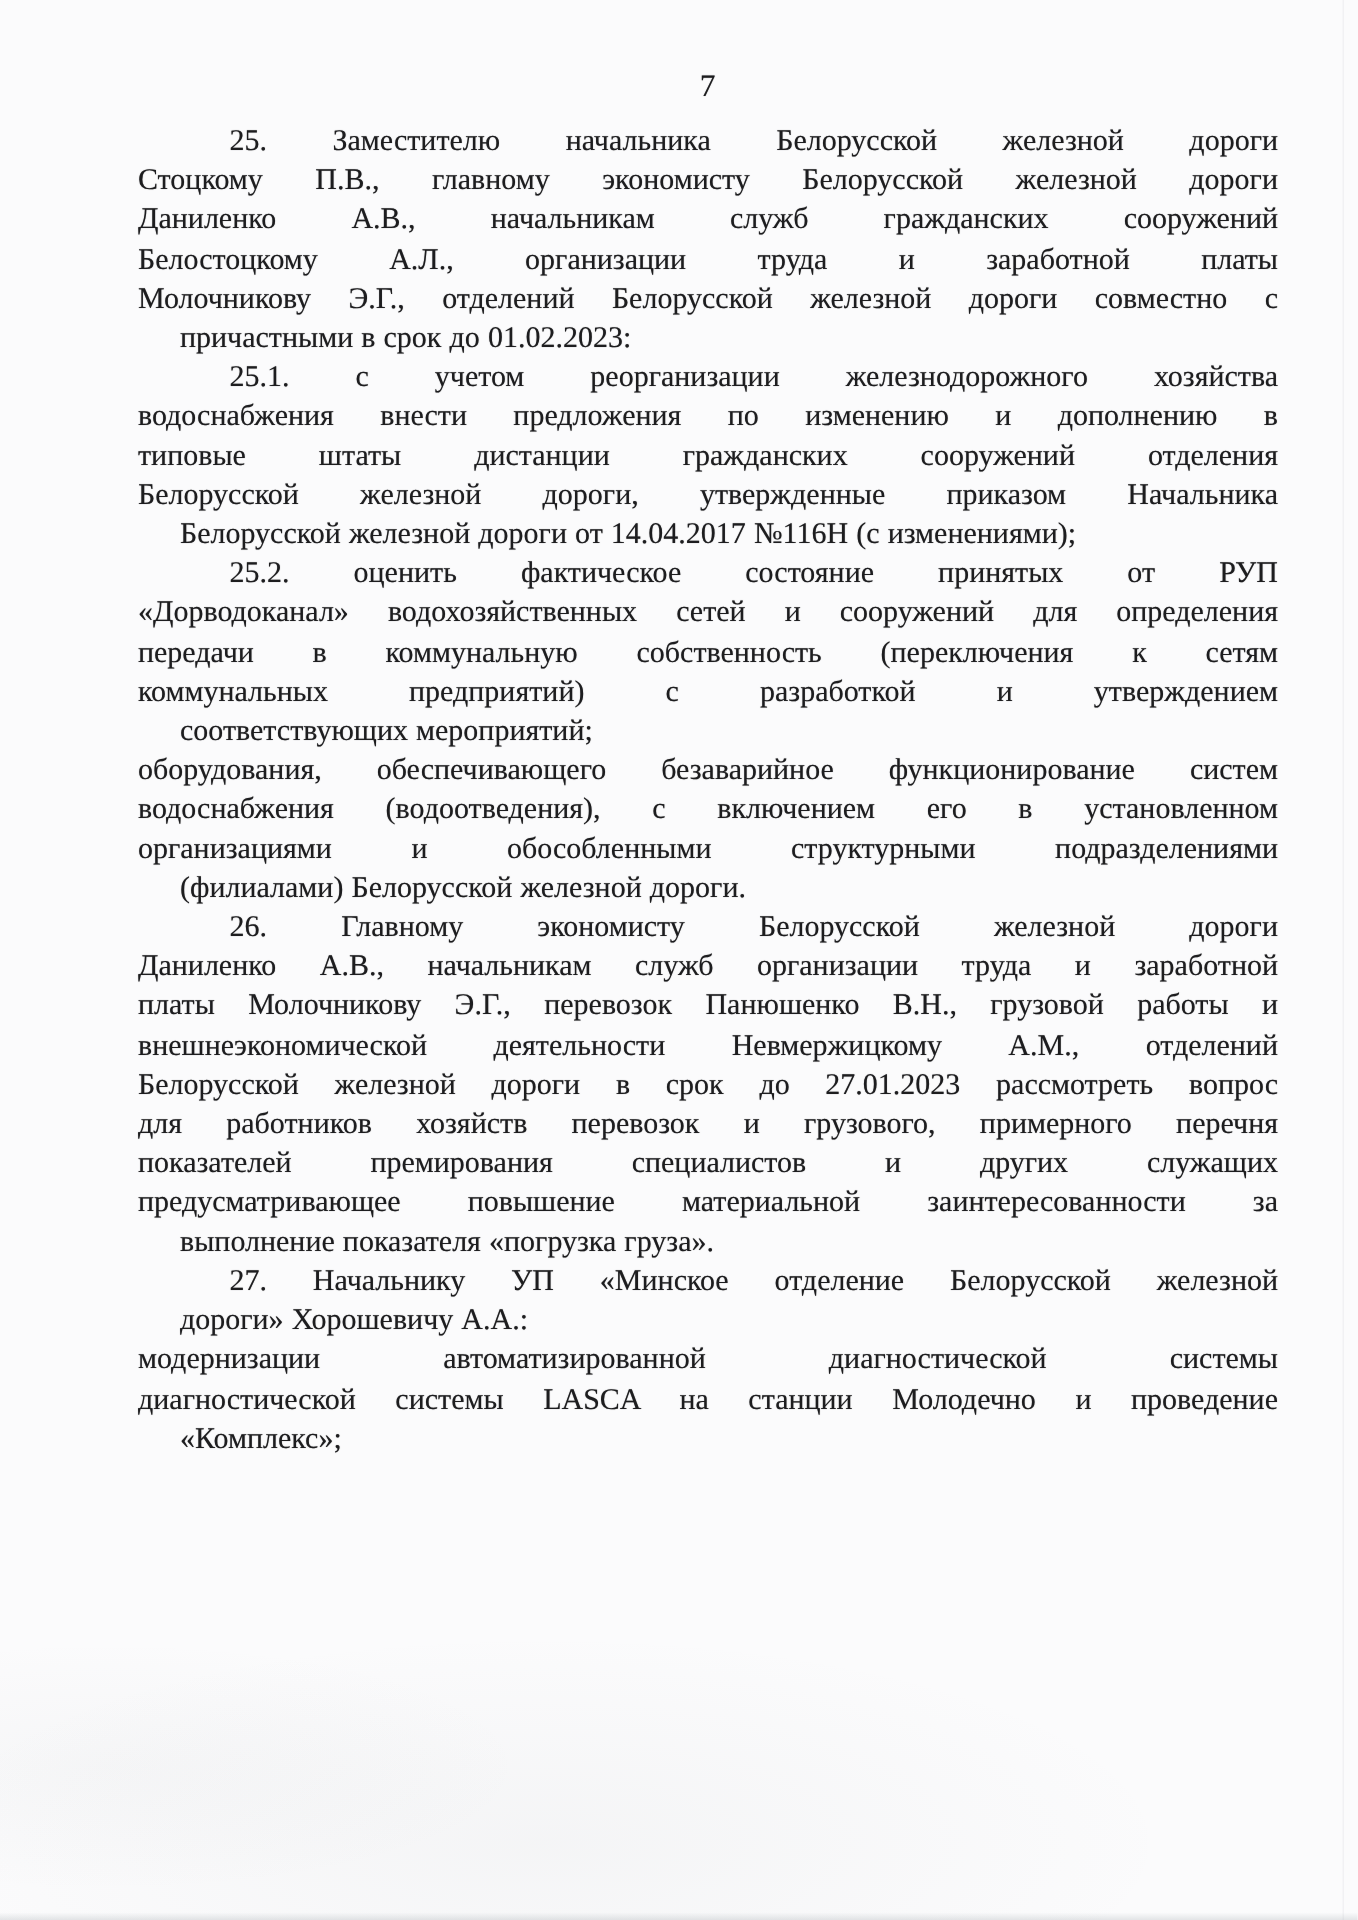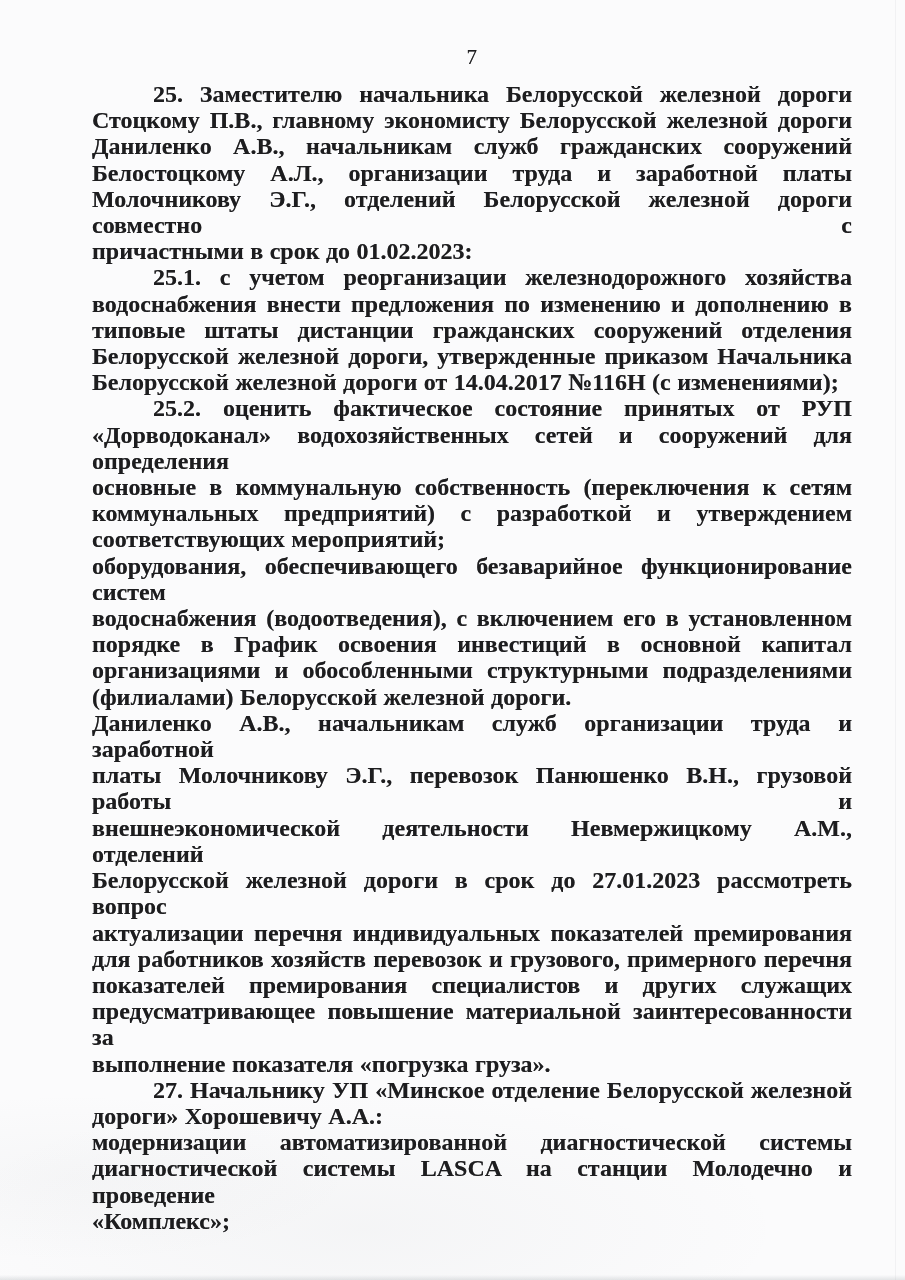--- a/index.html
+++ b/index.html
@@ -37,41 +37,41 @@
     margin: 44px 53px 11px 92px;
     text-align: center;
     font-size: 21px;
     line-height: 26px;
     letter-spacing: 0.5px;
     text-shadow: 0 0 0.6px rgba(20,20,22,0.55);
   }
   .doc-body {
     position: relative;
     margin: 0 53px 0 92px;
-    font-size: 24px;
+    font-size: 20px;
     text-shadow: 0 0 0.6px rgba(20,20,22,0.55);
-    font-weight: bold;
   }
   .paragraph {
     margin: 0;
     padding: 0;
   }
   .line {
     line-height: 26.2px;
     text-align: justify;
     text-align-last: justify;
     white-space: normal;
     word-spacing: 0.02em;
   }
   .line.first {
     text-indent: 61px;
   }
   .line.last {
     text-align: left;
     text-align-last: left;
+    margin-left: 28px;
   }
 </style>
 </head>
 <body style="--ink: #1d1d1f; --paper: #fbfbfc;">
 
 <div class="scan-page">
   <div class="page-number">7</div>
 
   <div class="doc-body">
       <div class="paragraph">
@@ -85,37 +85,36 @@
       <div class="paragraph">
         <div class="line first">25.1. с учетом реорганизации железнодорожного хозяйства</div>
         <div class="line">водоснабжения внести предложения по изменению и дополнению в</div>
         <div class="line">типовые штаты дистанции гражданских сооружений отделения</div>
         <div class="line">Белорусской железной дороги, утвержденные приказом Начальника</div>
         <div class="line last">Белорусской железной дороги от 14.04.2017 №116Н (с изменениями);</div>
       </div>
       <div class="paragraph">
         <div class="line first">25.2. оценить фактическое состояние принятых от РУП</div>
         <div class="line">«Дорводоканал» водохозяйственных сетей и сооружений для определения</div>
-        <div class="line">основные в коммунальную собственность (переключения к сетям</div>
+        <div class="line">передачи в коммунальную собственность (переключения к сетям</div>
         <div class="line">коммунальных предприятий) с разработкой и утверждением</div>
         <div class="line last">соответствующих мероприятий;</div>
       </div>
       <div class="paragraph">
         <div class="line">оборудования, обеспечивающего безаварийное функционирование систем</div>
         <div class="line">водоснабжения (водоотведения), с включением его в установленном</div>
-        <div class="line">порядке в График освоения инвестиций в основной капитал</div>
         <div class="line">организациями и обособленными структурными подразделениями</div>
         <div class="line last">(филиалами) Белорусской железной дороги.</div>
       </div>
       <div class="paragraph">
+        <div class="line first">26. Главному экономисту Белорусской железной дороги</div>
         <div class="line">Даниленко А.В., начальникам служб организации труда и заработной</div>
         <div class="line">платы Молочникову Э.Г., перевозок Панюшенко В.Н., грузовой работы и</div>
         <div class="line">внешнеэкономической деятельности Невмержицкому А.М., отделений</div>
         <div class="line">Белорусской железной дороги в срок до 27.01.2023 рассмотреть вопрос</div>
-        <div class="line">актуализации перечня индивидуальных показателей премирования</div>
         <div class="line">для работников хозяйств перевозок и грузового, примерного перечня</div>
         <div class="line">показателей премирования специалистов и других служащих</div>
         <div class="line">предусматривающее повышение материальной заинтересованности за</div>
         <div class="line last">выполнение показателя «погрузка груза».</div>
       </div>
       <div class="paragraph">
         <div class="line first">27. Начальнику УП «Минское отделение Белорусской железной</div>
         <div class="line last">дороги» Хорошевичу А.А.:</div>
       </div>
       <div class="paragraph">

